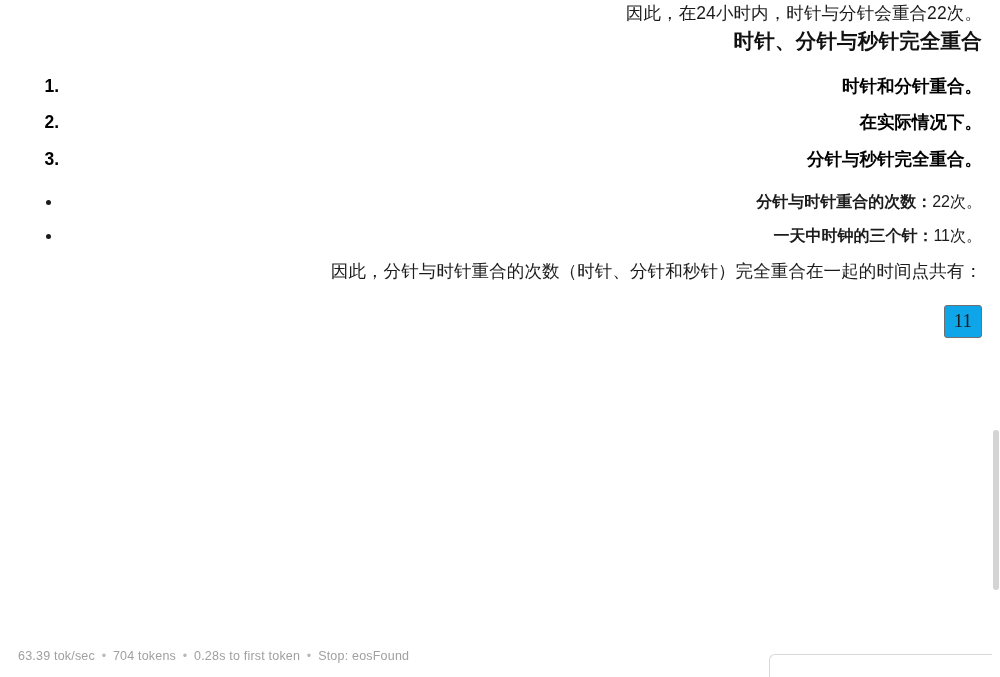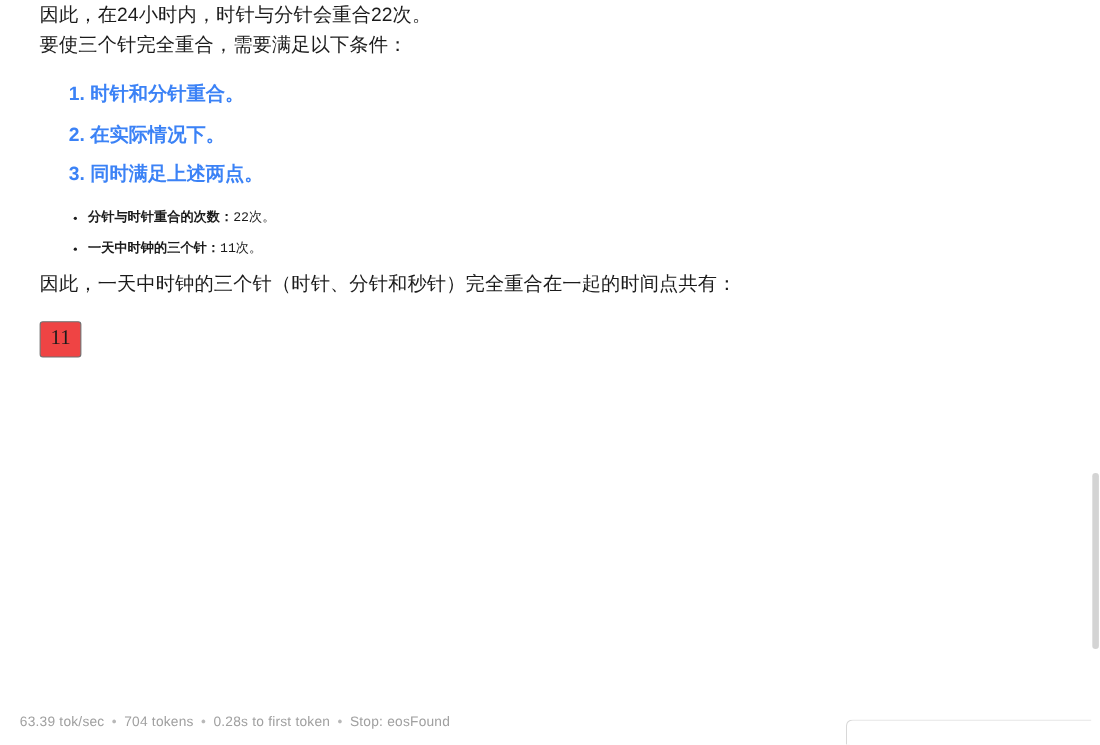--- a/index.html
+++ b/index.html
@@ -18,23 +18,24 @@
   .page {
     position: absolute;
     left: 0;
     top: 0;
     width: 1000px;
     height: 677px;
     background: #ffffff;
   }
   .content {
     position: absolute;
-    left: 36px;
+    left: 18px;
     top: 0;
     width: 964px;
+    text-align: right;
   }
   p.para {
     font-size: 17.5px;
     line-height: 1.55;
     margin: 0;
     color: #1b1b1b;
     letter-spacing: 0.1px;
   }
   .first-para {
     margin-top: 12px;
@@ -58,53 +59,52 @@
   ol.numbered {
     margin: 18px 0 0 0;
     padding-left: 46px;
     list-style-type: decimal;
   }
   ol.numbered li {
     font-size: 17.5px;
     font-weight: bold;
     line-height: 1.5;
     margin-bottom: 10px;
-    color: #3b82f6;
+    color: #000000;
   }
   .para-observe {
     margin-top: 22px;
   }
   ul.bulleted {
     margin: 18px 0 0 0;
     padding-left: 44px;
     list-style-type: disc;
   }
   ul.bulleted li {
-    font-size: 12px;
+    font-size: 16px;
     line-height: 1.5;
     margin-bottom: 10px;
     color: #1b1b1b;
-    font-family: Liberation Mono, monospace;
   }
   ul.bulleted li .bold-lead {
     font-weight: bold;
   }
   .para-final {
     margin-top: 24px;
   }
   .answer-box {
     display: inline-block;
     margin-top: 20px;
     border: 1px solid #6f6f6f;
     border-radius: 3px;
     padding: 4px 9px 5px 9px;
     font-size: 19px;
     line-height: 1.15;
     color: #1b1b1b;
-    background: #ef4444;
+    background: #0ea5e9;
     font-family: "Liberation Serif", serif;
   }
   .statusbar {
     position: absolute;
     left: 18px;
     bottom: 14px;
     font-size: 12.5px;
     color: #a0a0a0;
     letter-spacing: 0.2px;
     white-space: nowrap;
@@ -144,37 +144,37 @@
 </style>
 </head>
 <body>
 
 <div class="page">
 
   <div class="content">
 
     <p class="para first-para">因此，在24小时内，时针与分针会重合22次。</p>
 
+    <h2 class="section-heading heading-clock">时针、分针与秒针完全重合</h2>
 
-    <p class="para para-conditions">要使三个针完全重合，需要满足以下条件：</p>
 
     <ol class="numbered">
       <li>时针和分针重合。</li>
       <li>在实际情况下。</li>
-      <li>同时满足上述两点。</li>
+      <li>分针与秒针完全重合。</li>
     </ol>
 
 
 
     <ul class="bulleted">
       <li><span class="bold-lead">分针与时针重合的次数：</span><span class="value-text">22次。</span></li>
       <li><span class="bold-lead">一天中时钟的三个针：</span><span class="value-text">11次。</span></li>
     </ul>
 
-    <p class="para para-final">因此，一天中时钟的三个针（时针、分针和秒针）完全重合在一起的时间点共有：</p>
+    <p class="para para-final">因此，分针与时针重合的次数（时针、分针和秒针）完全重合在一起的时间点共有：</p>
 
     <div class="answer-box">11</div>
   </div>
 
   <div class="statusbar">
     <span>63.39 tok/sec</span>
     <span class="sep">•</span>
     <span>704 tokens</span>
     <span class="sep">•</span>
     <span>0.28s to first token</span>

